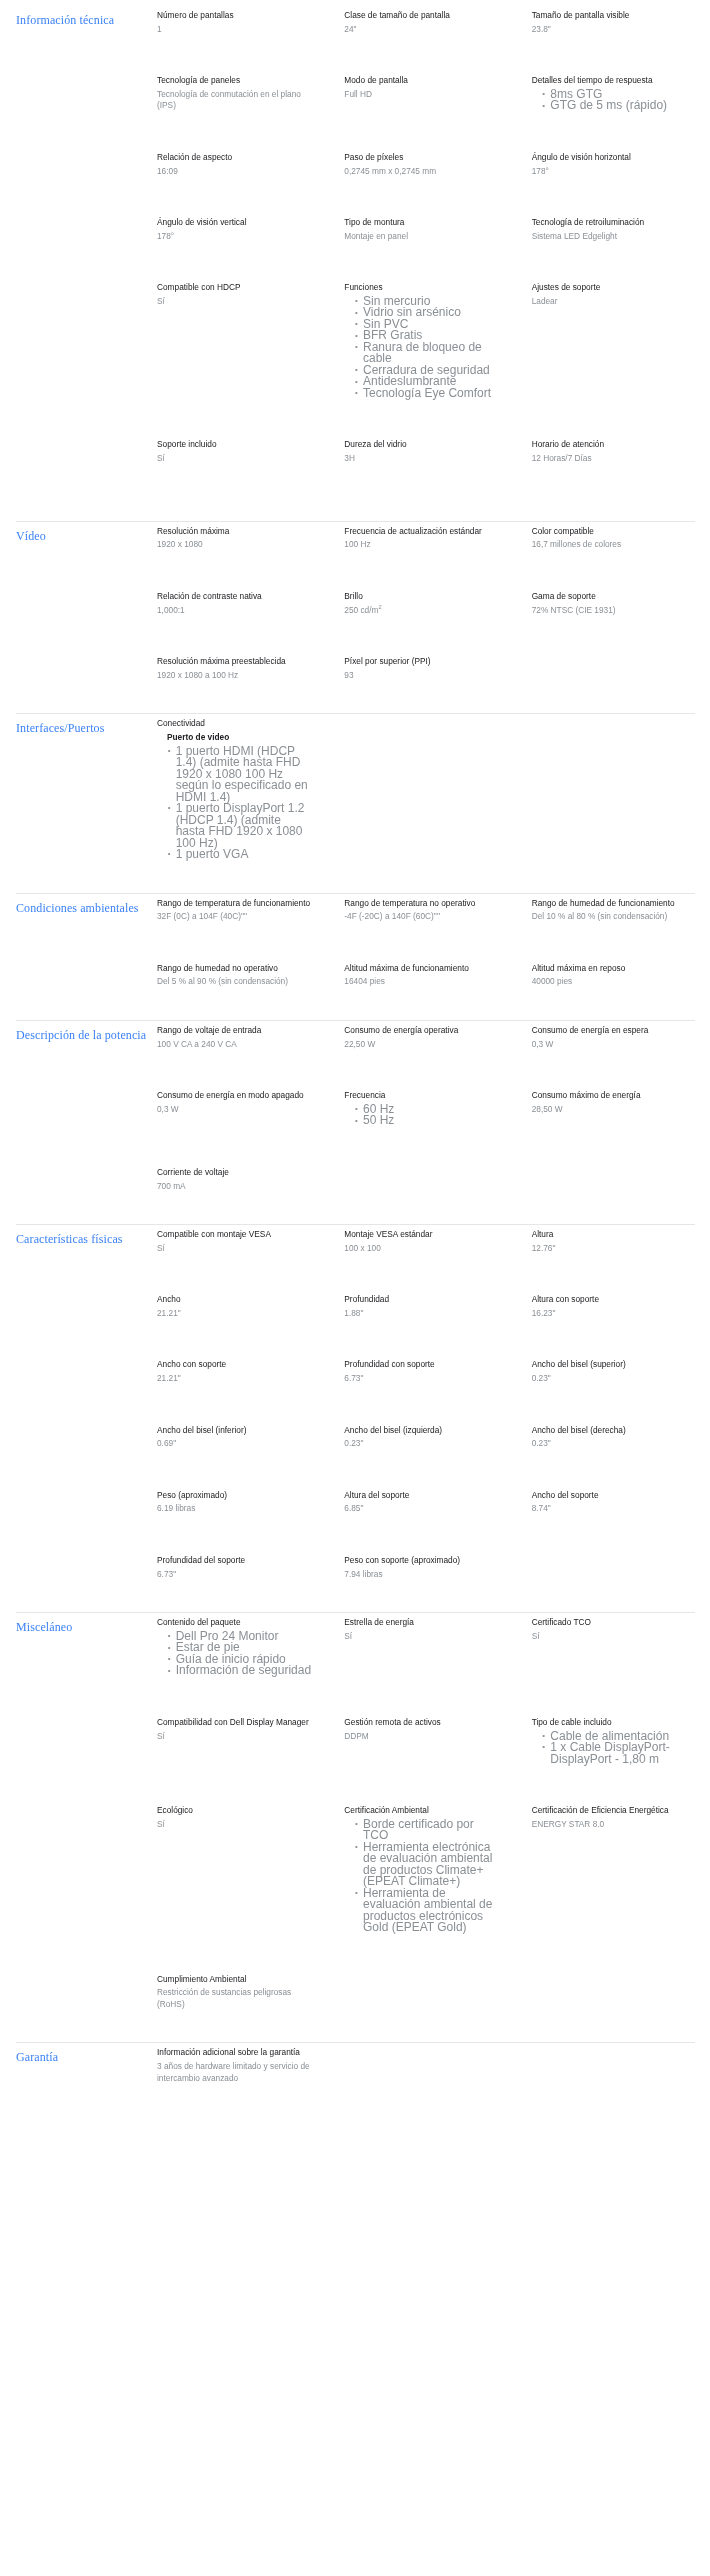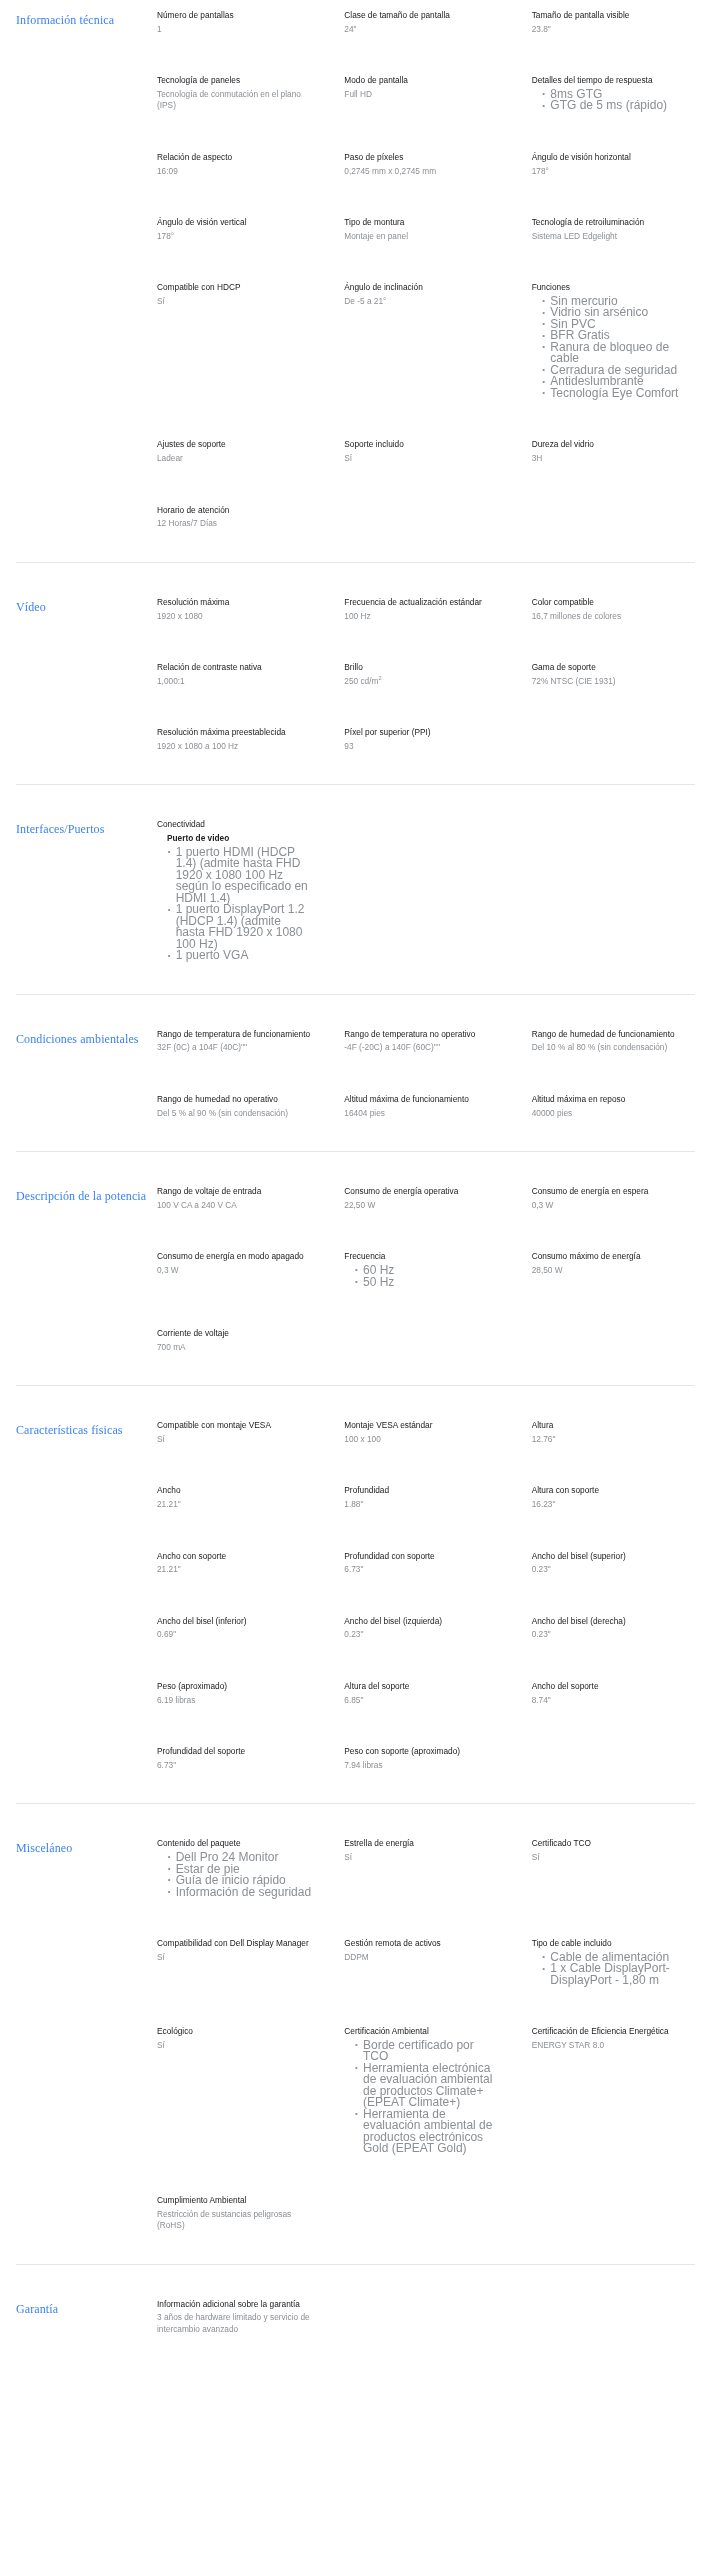--- a/index.html
+++ b/index.html
@@ -17,21 +17,21 @@
   .page {
     width: 711px;
     box-sizing: border-box;
     padding: 0 16px;
   }
   .spec-section {
     display: flex;
     flex-direction: row;
     align-items: flex-start;
     border-top: 0.7px solid #e4e6e8;
-    padding-top: 34px;
+    padding-top: 4px;
     padding-bottom: 16px;
   }
   .spec-section.first {
     border-top: none;
     padding-top: 10px;
   }
   .section-title {
     width: 141px;
     flex: 0 0 141px;
     font-size: 12px;
@@ -160,24 +160,20 @@
         </div>
         <div class="spec-cell">
           <div class="spec-label">Tecnología de retroiluminación</div>
           <div class="spec-value">Sistema LED Edgelight</div>
         </div>
         <div class="spec-cell">
           <div class="spec-label">Compatible con HDCP</div>
           <div class="spec-value">Sí</div>
         </div>
         <div class="spec-cell">
-          <div class="spec-label">Ángulo de inclinación</div>
-          <div class="spec-value">De -5 a 21°</div>
-        </div>
-        <div class="spec-cell">
           <div class="spec-label">Funciones</div>
           <ul class="spec-list">
             <li>Sin mercurio</li>
             <li>Vidrio sin arsénico</li>
             <li>Sin PVC</li>
             <li>BFR Gratis</li>
             <li>Ranura de bloqueo de cable</li>
             <li>Cerradura de seguridad</li>
             <li>Antideslumbrante</li>
             <li>Tecnología Eye Comfort</li>

